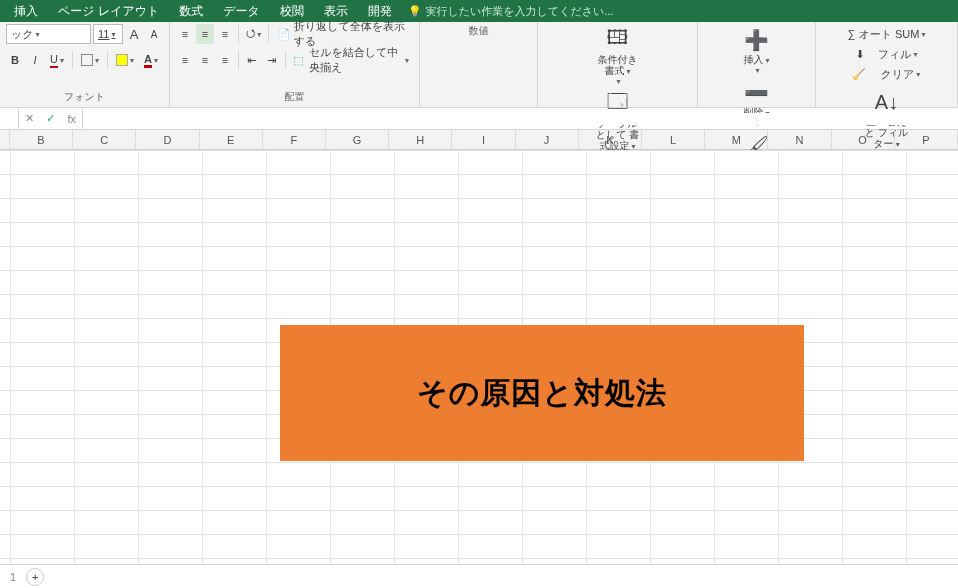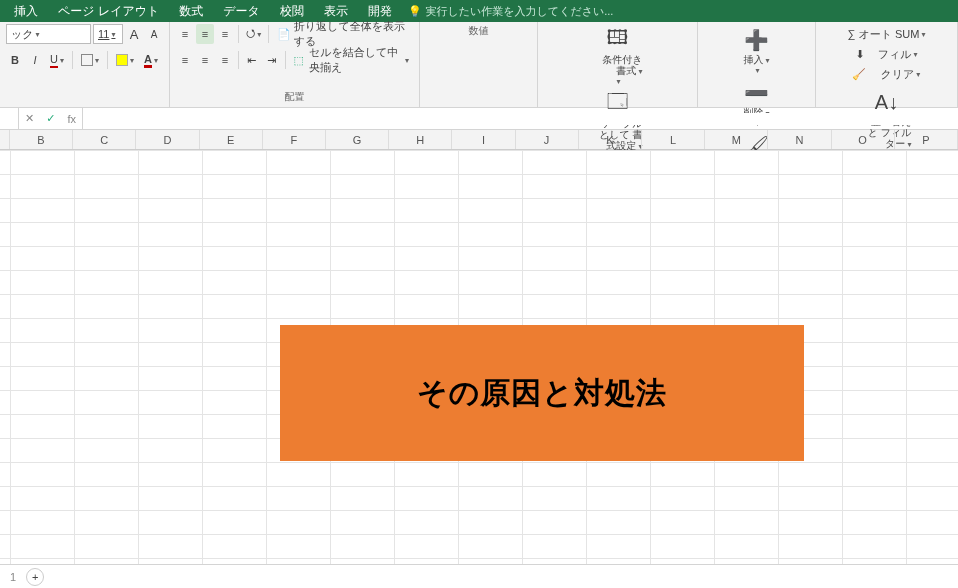--- a/index.html
+++ b/index.html
@@ -21,21 +21,21 @@
 .dd::after { content: "▾"; font-size: 8px; margin-left: 2px; color: #666; }
 .combo { height: 20px; border: 1px solid #bbb; background: #fff; display: inline-flex; align-items: center; padding: 0 4px; font-size: 11px; }
 .combo.small { width: 34px; text-decoration: underline; }
 .combo.med { width: 100px; }
 .sep { width: 1px; height: 18px; background: #d4d4d4; margin: 0 2px; }
 .underline-sample { border-bottom: 2px solid #c00000; padding-bottom: 1px; }
 .fill-sample { width: 12px; height: 12px; background: #ffff00; border: 1px solid #aaa; }
 .font-color-sample { border-bottom: 3px solid #c00000; font-weight: bold; }
 .bigbtn { display: flex; flex-direction: column; align-items: center; width: 50px; padding-top: 2px; cursor: pointer; }
 .bigbtn .ic { font-size: 20px; height: 28px; display: flex; align-items: center; justify-content: center; }
-.bigbtn .lbl { font-size: 10px; text-align: right; line-height: 1.1; }
+.bigbtn .lbl { font-size: 10px; text-align: center; line-height: 1.1; }
 .bigbtn.dd .lbl::after { content: " ▾"; font-size: 8px; color: #666; }
 
 
 .fbar { height: 22px; background: #fff; border-bottom: 1px solid #d4d4d4; display: flex; align-items: center; font-size: 11px; }
 .fbar .namebox { width: 18px; }
 .fbar .sep-v { border-left: 1px solid #d4d4d4; height: 100%; }
 .fbar .fx-btn { padding: 0 6px; color: #888; cursor: pointer; }
 .fbar .fx-btn.fx { }
 .fbar input { flex: 1; border: none; outline: none; padding: 0 6px; font-size: 11px; }
 
@@ -104,20 +104,21 @@
           </span>
         <span class="sep"></span>
         <span class="btn dd">
             <span class="fill-sample"></span>
           </span>
         <span class="btn dd">
             <span class="font-color-sample">A</span>
           </span>
       </div>
     </div>
+    <div class="group-label">フォント</div>
   </div>
 
   <div class="group" style="width:250px">
     <div class="group-body">
       <div class="row">
         <span class="btn">≡</span>
         <span class="btn" style="background:#d6e9d6">≡</span>
         <span class="btn">≡</span>
         <span class="sep"></span>
         <span class="btn dd">⭯</span>

